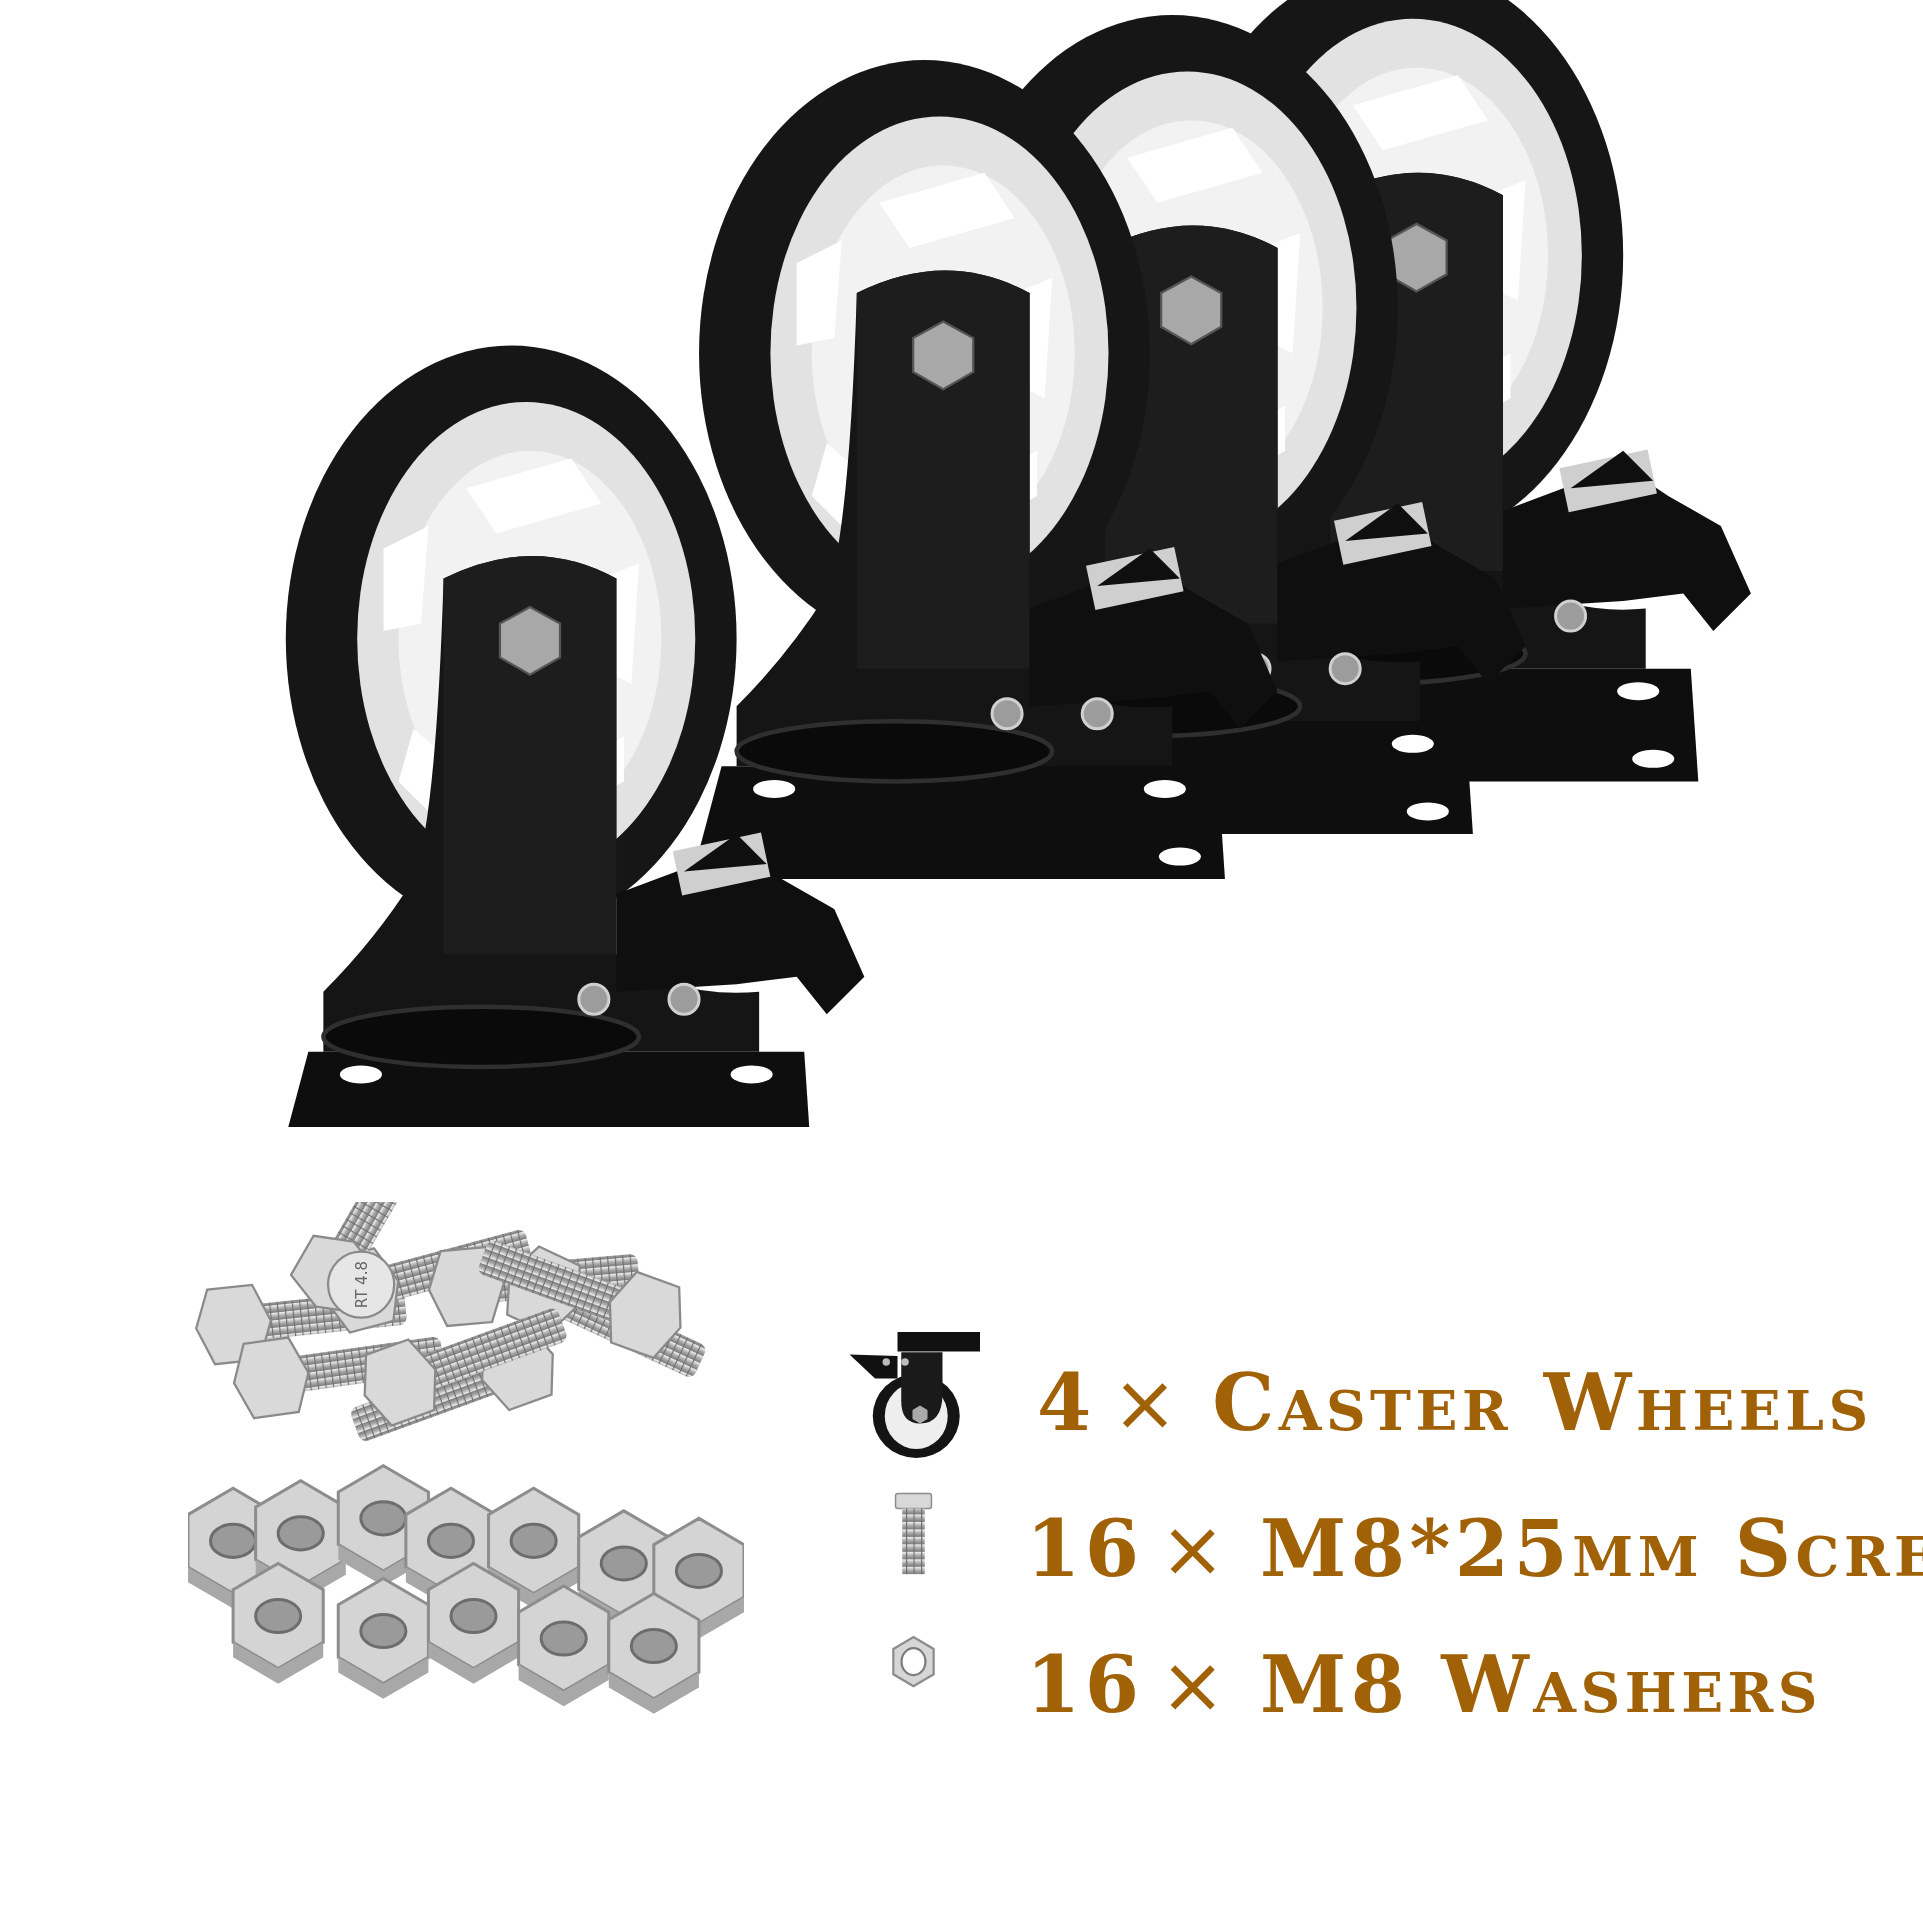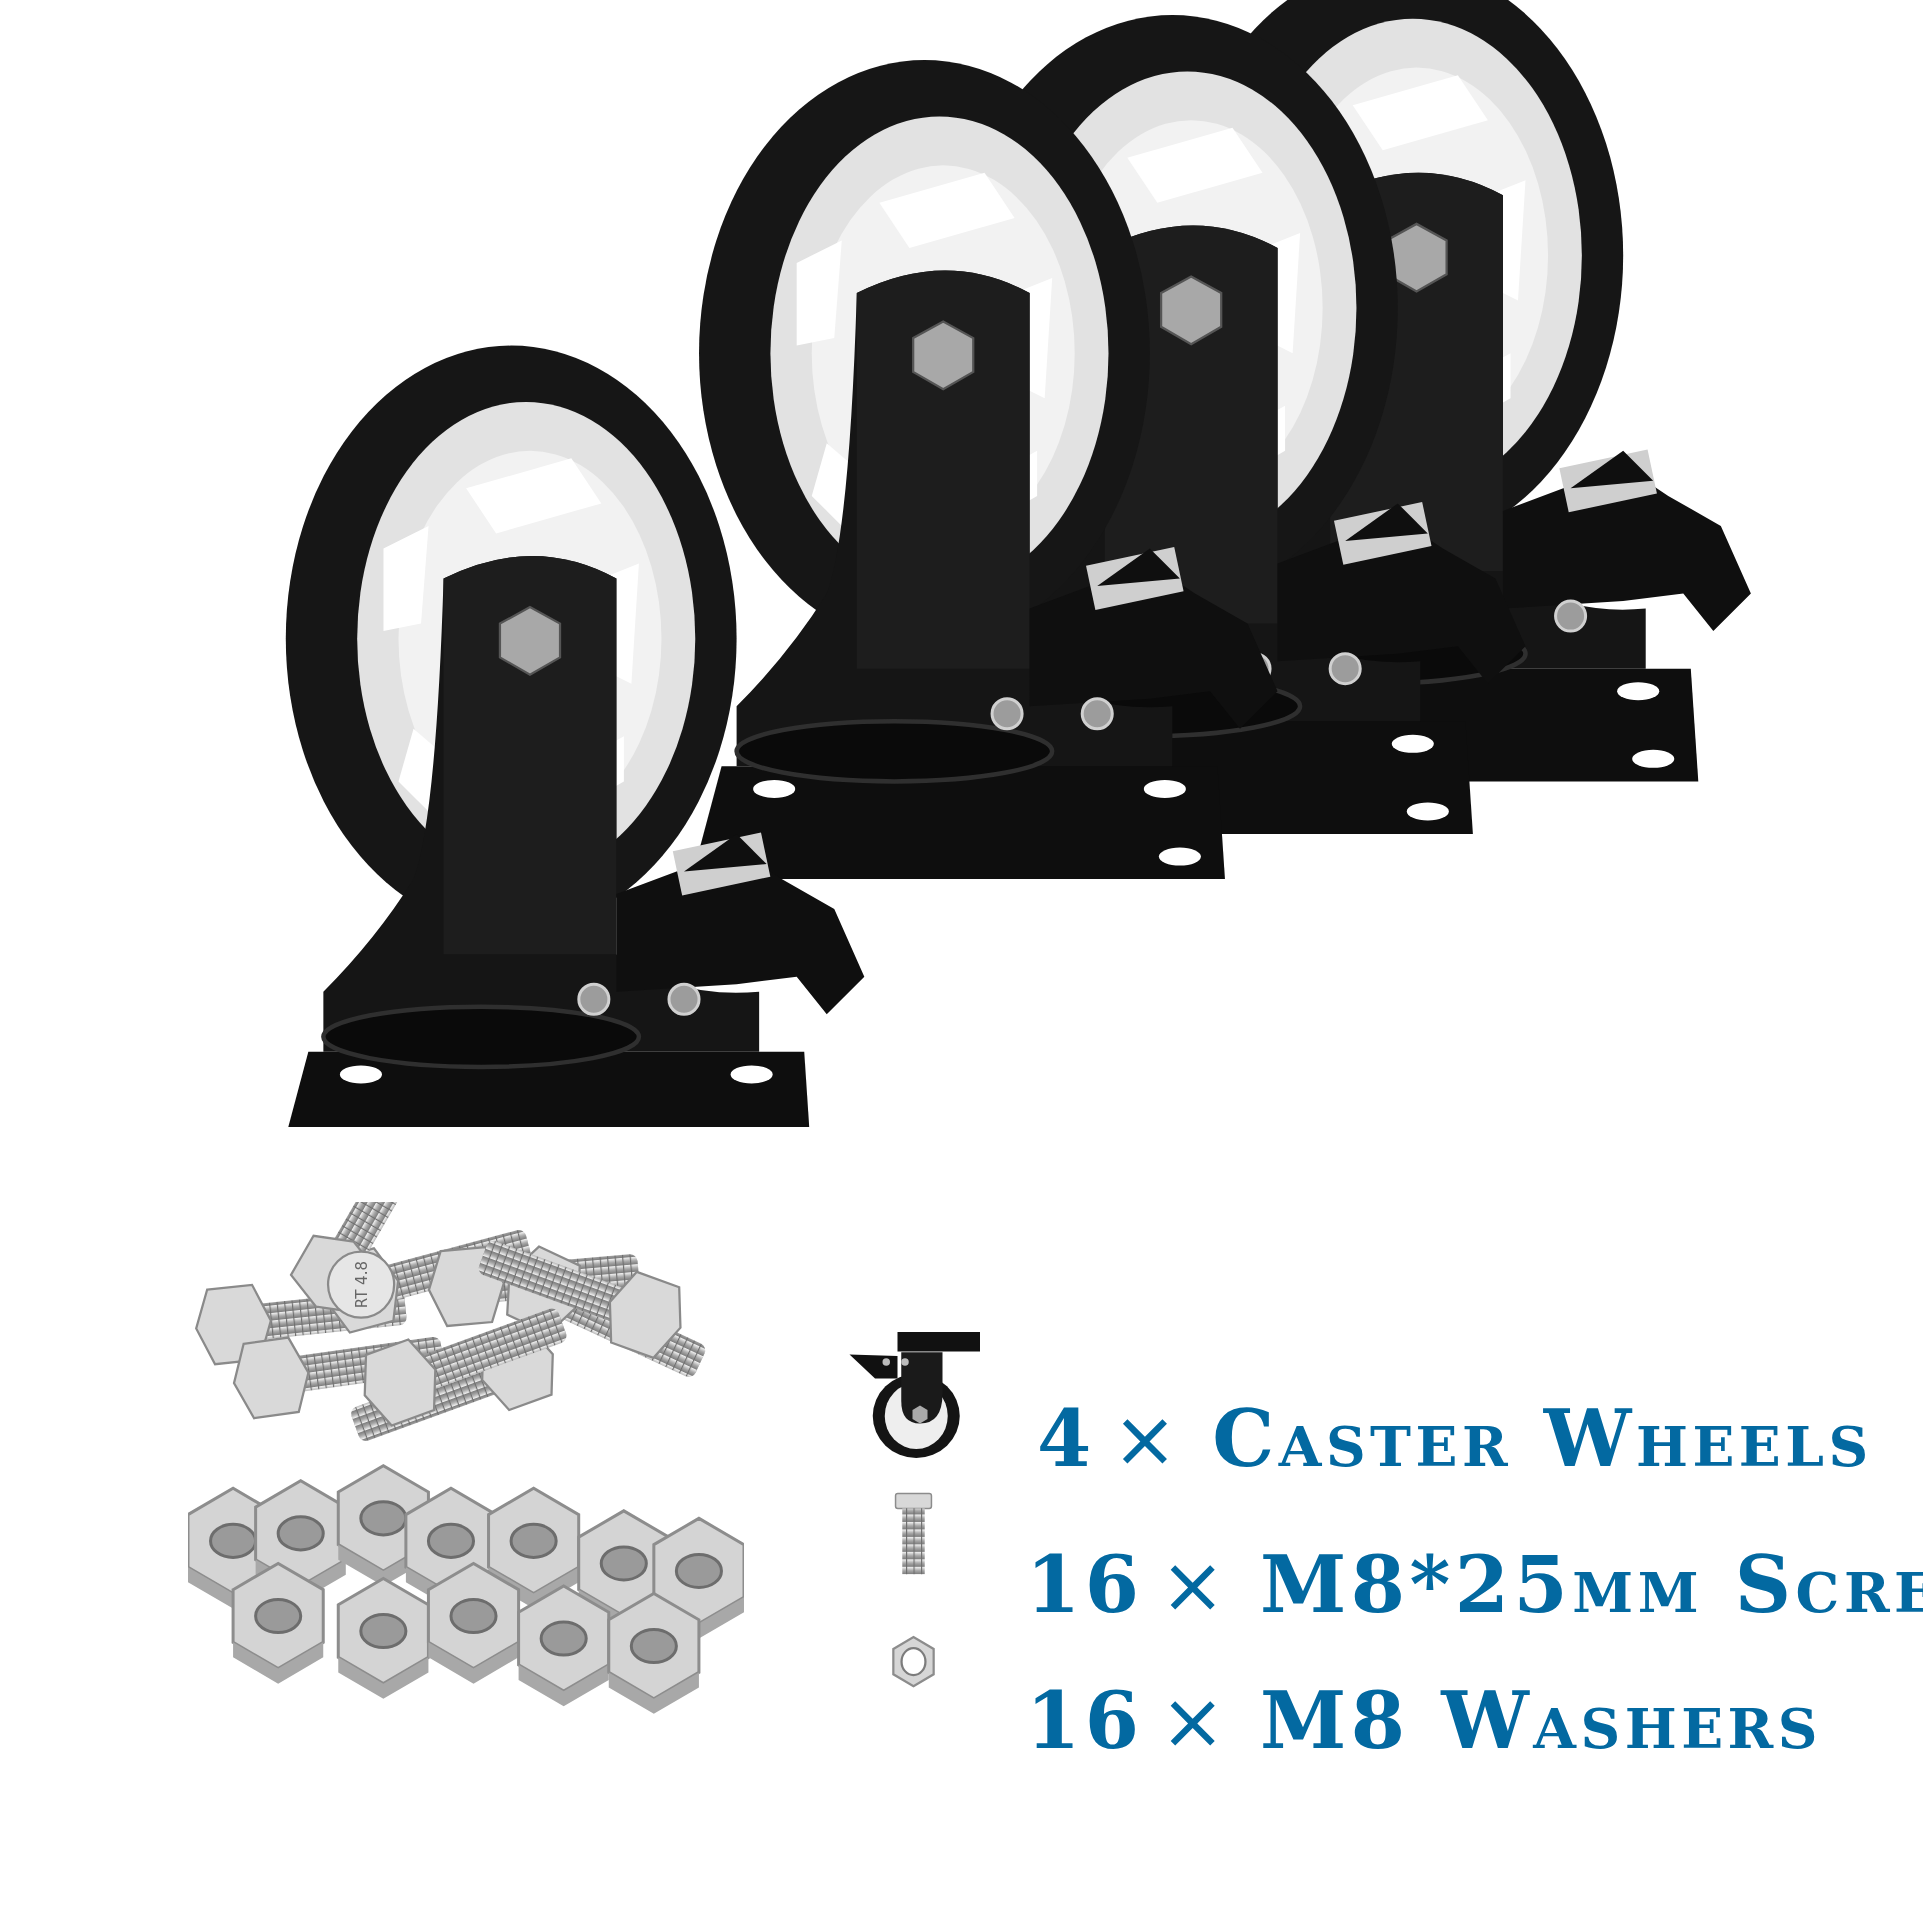--- a/index.html
+++ b/index.html
@@ -1,28 +1,27 @@
 <!DOCTYPE html>
 <html style="font-size:12px"><head>
   <meta charset="utf-8">
   <style>
     html, body { margin: 0; padding: 0; background: #ffffff; }
     body { width: 1924px; height: 1924px; position: relative; overflow: hidden; font-family: "DejaVu Serif", serif; }
     .abs { position: absolute; }
     svg { display: block; }
     .spec-line {
       position: absolute;
-      color: #0369a1;
+      color: #a16207;
       font-family: "DejaVu Serif", serif;
       font-weight: bold;
       font-variant: small-caps;
       letter-spacing: 4.5px;
       white-space: nowrap;
       line-height: 1;
-      margin-top: 36px;
     }
     .spec-line .qty { margin-right: 16.5px; }
     .spec-line .times { font-weight: normal; margin-right: 30px; font-family: "DejaVu Sans", sans-serif; }
   </style>
 </head>
 <body>
 
 <svg class="abs" style="left:0;top:0" width="1924" height="1127" viewBox="0 0 2560 1500">
   <defs>
     <g id="caster">

